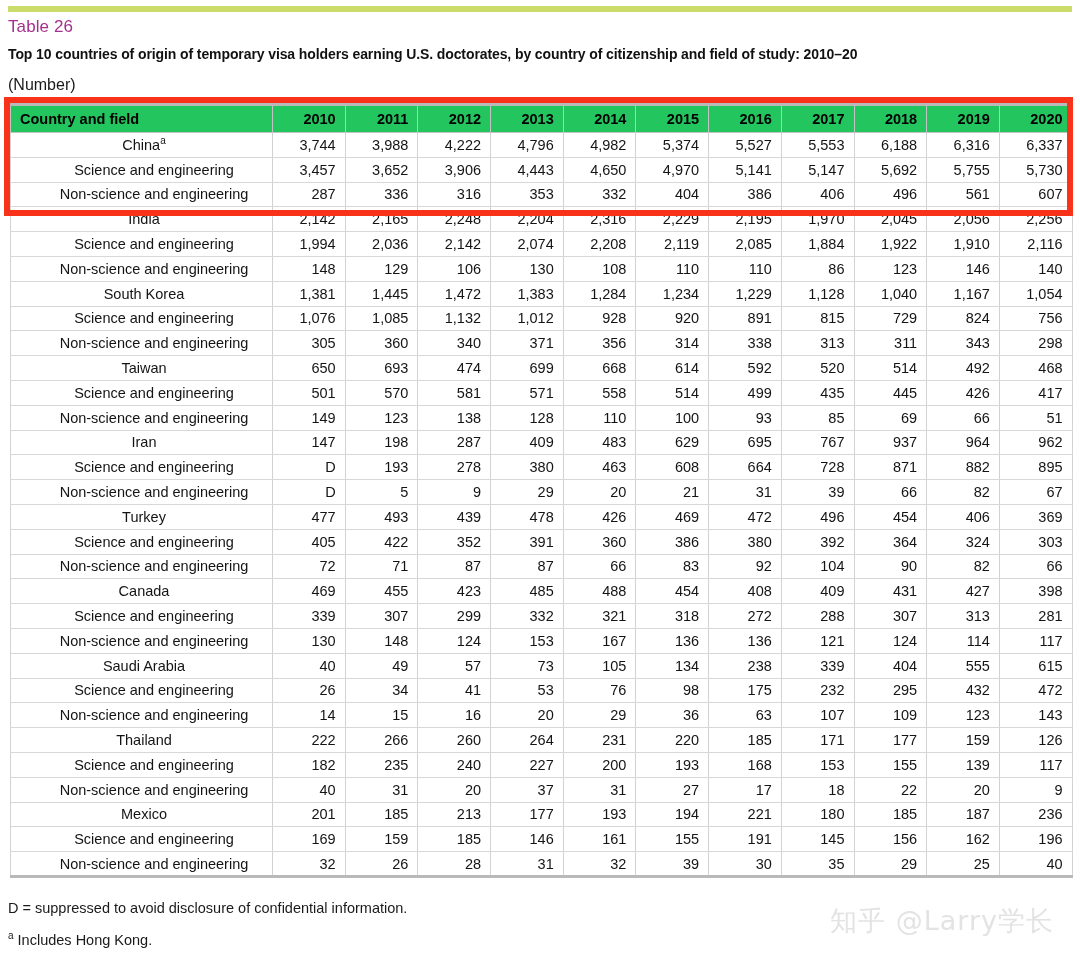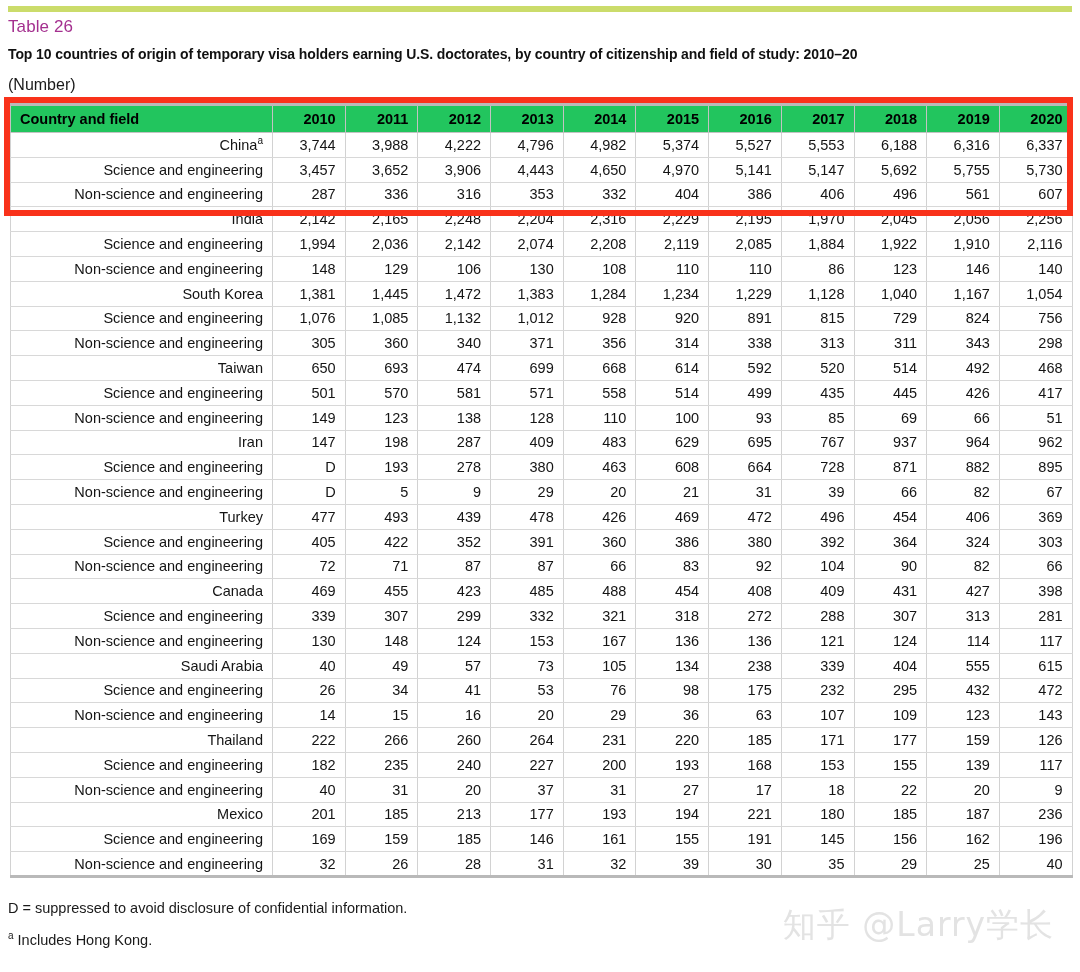--- a/index.html
+++ b/index.html
@@ -99,21 +99,21 @@
     height: 24.8px;
     padding: 0 9px;
     box-sizing: border-box;
     color: #141414;
     white-space: nowrap;
   }
   table.data tbody td:last-child {
     border-right: 1px solid #d2d2d2;
   }
   table.data tbody td.label {
-    text-align: right;
+    text-align: center;
   }
   table.data tbody td.num {
     text-align: right;
   }
   table.data tbody tr.country td.label {
     padding-left: 14px;
   }
   table.data tbody tr.field td.label {
     padding-left: 34px;
   }
@@ -151,21 +151,21 @@
     height: 119px;
     border: 6px solid #f9321a;
     box-sizing: border-box;
     pointer-events: none;
   }
 
   .watermark {
     position: absolute;
     right: 26px;
     top: 903px;
-    font-size: 33px;
+    font-size: 27px;
     color: #e3e3e3;
     font-family: "DejaVu Sans", sans-serif;
     letter-spacing: 1px;
     white-space: nowrap;
     user-select: none;
   }
 </style>
 </head>
 <body>
 

